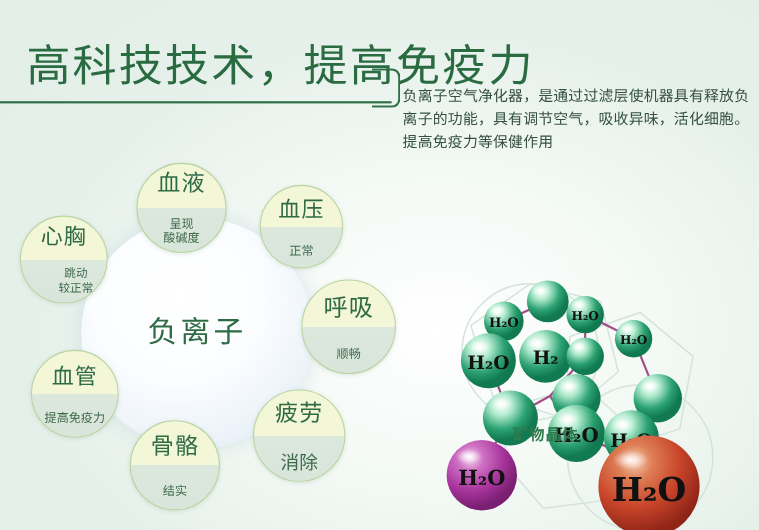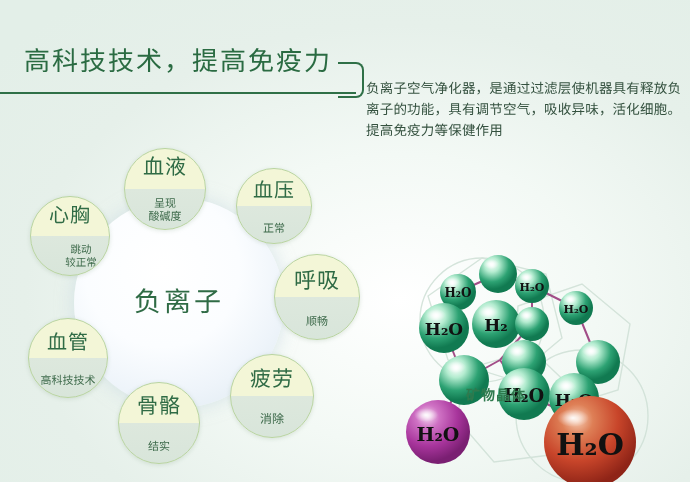--- a/index.html
+++ b/index.html
@@ -21,21 +21,21 @@
     position:absolute;left:0;top:92px;width:356px;height:2px;
     background:#2f7047;
   }
   .frame-bracket{
     position:absolute;left:338px;top:62px;width:24px;height:32px;
     border:2px solid #2f7047;border-left:none;
     border-top-right-radius:8px;border-bottom-right-radius:8px;
   }
   .title{
     position:absolute;left:24px;top:44px;
-    font-size:26px;line-height:34px;letter-spacing:2px;
+    font-size:40px;line-height:34px;letter-spacing:2px;
     color:#2a6b42;font-weight:400;white-space:nowrap;
     font-family:"DejaVu Sans","Liberation Sans",sans-serif;
   }
   .lede{
     position:absolute;left:366px;top:78px;width:318px;
     font-size:13.5px;line-height:21px;color:#34513f;
     font-family:"DejaVu Serif","Liberation Serif",serif;
     font-weight:400;letter-spacing:.2px;
   }
 
@@ -58,21 +58,21 @@
     box-shadow:0 1px 4px rgba(120,150,120,.22);
     display:flex;flex-direction:column;align-items:center;justify-content:center;
     box-sizing:border-box;overflow:hidden;gap:15px;
   }
   .bubble .b-main{
     color:#2f6b45;line-height:1;letter-spacing:1px;
     font-family:"DejaVu Sans","Liberation Sans",sans-serif;
   }
   .bubble .b-sub{
     color:#3f6b4c;line-height:1.15;text-align:center;
-    font-family:Liberation Mono, monospace;
+    font-family:Liberation Serif, serif;
   }
 
   
   .molecule{position:absolute;left:386px;top:210px;width:300px;height:272px;}
   .molecule svg{display:block;}
 
   .brandlabel{
     position:absolute;left:466px;top:384px;
     font-size:14px;font-weight:700;color:#2f7a4e;letter-spacing:1px;
     font-family:Liberation Mono, monospace;
@@ -93,49 +93,49 @@
   <div class="cluster">
     <div class="core"></div>
     <div class="core-label">负离子</div>
 
     <div class="bubble" style="left:110px;top:8px;width:82px;height:82px;">
       <div class="b-main" style="font-size:21px;margin-top:2px;">血液</div>
       <div class="b-sub" style="font-size:11px;margin-top:5px;white-space:pre-line;">呈现
 酸碱度</div>
     </div>
 
-    <div class="bubble" style="left:16px;top:56px;width:80px;height:80px;">
+    <div class="bubble" style="left:4px;top:56px;width:80px;height:80px;">
       <div class="b-main" style="font-size:20px;margin-top:2px;">心胸</div>
       <div class="b-sub" style="font-size:10.5px;margin-top:4px;white-space:pre-line;margin-left:22px;">跳动
 较正常</div>
     </div>
 
     <div class="bubble" style="left:14px;top:178px;width:80px;height:80px;">
       <div class="b-main" style="font-size:20px;margin-top:4px;">血管</div>
-      <div class="b-sub" style="font-size:11px;margin-top:8px;">高科技技术</div>
+      <div class="b-sub" style="font-size:11px;margin-top:8px;">提高免疫力</div>
     </div>
 
     <div class="bubble" style="left:104px;top:242px;width:82px;height:82px;">
       <div class="b-main" style="font-size:21px;margin-top:4px;">骨骼</div>
       <div class="b-sub" style="font-size:11px;margin-top:9px;">结实</div>
     </div>
 
     <div class="bubble" style="left:222px;top:28px;width:76px;height:76px;">
       <div class="b-main" style="font-size:20px;margin-top:3px;">血压</div>
       <div class="b-sub" style="font-size:11px;margin-top:8px;">正常</div>
     </div>
 
     <div class="bubble" style="left:260px;top:114px;width:86px;height:86px;">
       <div class="b-main" style="font-size:22px;margin-top:4px;">呼吸</div>
       <div class="b-sub" style="font-size:11px;margin-top:9px;">顺畅</div>
     </div>
 
     <div class="bubble" style="left:216px;top:214px;width:84px;height:84px;">
       <div class="b-main" style="font-size:21px;margin-top:4px;">疲劳</div>
-      <div class="b-sub" style="font-size:12px;margin-top:9px;">消除</div>
+      <div class="b-sub" style="font-size:17px;margin-top:9px;">消除</div>
     </div>
   </div>
 
   <div class="molecule">
     <svg width="300" height="272" viewBox="0 0 300 272" xmlns="http://www.w3.org/2000/svg">
       <defs>
         <radialGradient id="gGreen" cx="36%" cy="28%" r="72%">
           <stop offset="0%" stop-color="#f2fff8"></stop>
           <stop offset="26%" stop-color="#9fe3c2"></stop>
           <stop offset="62%" stop-color="#34a878"></stop>

